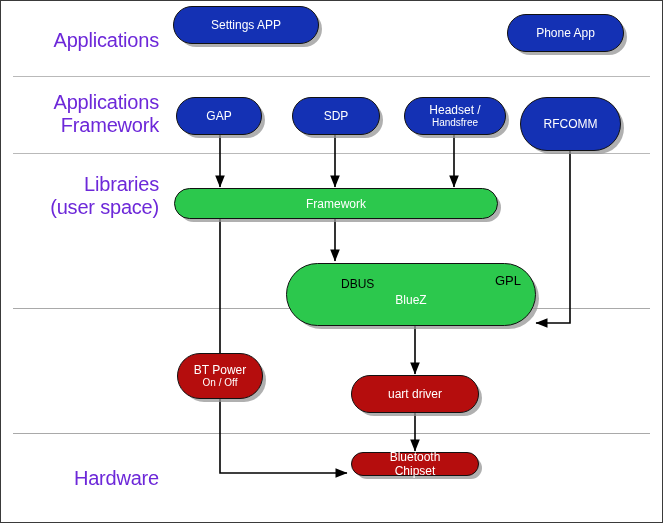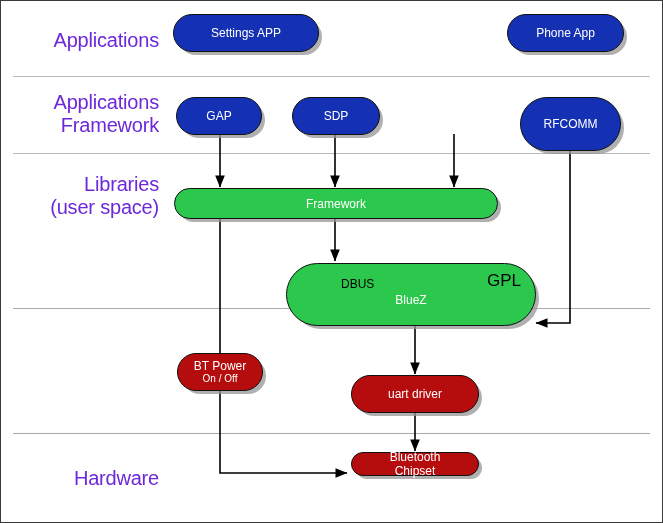--- a/index.html
+++ b/index.html
@@ -65,21 +65,21 @@
   }
   .node .l1 { font-size: 12px; line-height: 14px; }
   .node .l2 { font-size: 10px; line-height: 12px; }
   .node.blue  { background: #1431b4; }
   .node.green { background: #2cc84d; }
   .node.red   { background: #b50d0d; }
 
   .node .corner-tag {
     position: absolute;
     color: #000000;
-    font-size: 17px;
+    font-size: 13px;
     line-height: 13px;
     right: 14px;
     top: 10px;
   }
 
   .wire-label {
     position: absolute;
     color: #000000;
     font-size: 12px;
     line-height: 14px;
@@ -122,51 +122,55 @@
 
     <path d="M569,133 L569,322 L535,322" stroke="#000000" stroke-width="1.6" fill="none" marker-end="url(#arrow)"></path>
 
     <path d="M414,325 L414,373" stroke="#000000" stroke-width="1.6" fill="none" marker-end="url(#arrow)"></path>
 
     <path d="M414,412 L414,450" stroke="#000000" stroke-width="1.6" fill="none" marker-end="url(#arrow)"></path>
   </svg>
 
   <div class="wire-label" style="left:340px; top:232px;">DBUS</div>
 
-  <div class="node blue" style="left:172px; top:13px; width:146px; height:38px;">
+  <div class="node blue" style="left:172px; top:5px; width:146px; height:38px;">
     <span class="l1">Settings APP</span>
   </div>
 
   <div class="node blue" style="left:506px; top:13px; width:117px; height:38px;">
     <span class="l1">Phone App</span>
   </div>
 
   <div class="node blue" style="left:175px; top:96px; width:86px; height:38px;">
     <span class="l1">GAP</span>
   </div>
 
   <div class="node blue" style="left:291px; top:96px; width:88px; height:38px;">
     <span class="l1">SDP</span>
   </div>
 
+  <div class="node blue" style="left:403px; top:96px; width:102px; height:38px;">
+    <span class="l1">Headset /</span>
+    <span class="l2">Handsfree</span>
+  </div>
 
   <div class="node blue" style="left:519px; top:96px; width:101px; height:54px;">
     <span class="l1">RFCOMM</span>
   </div>
 
   <div class="node green" style="left:173px; top:187px; width:324px; height:31px;">
     <span class="l1">Framework</span>
   </div>
 
   <div class="node green" style="left:285px; top:262px; width:250px; height:63px;">
     <span class="corner-tag">GPL</span>
     <span class="l1" style="margin-top:10px;">BlueZ</span>
   </div>
 
-  <div class="node red" style="left:176px; top:352px; width:86px; height:38px;">
+  <div class="node red" style="left:176px; top:352px; width:86px; height:46px;">
     <span class="l1">BT Power</span>
     <span class="l2">On / Off</span>
   </div>
 
   <div class="node red" style="left:350px; top:374px; width:128px; height:38px;">
     <span class="l1">uart driver</span>
   </div>
 
   <div class="node red" style="left:350px; top:451px; width:128px; height:24px;">
     <span class="l1">Bluetooth</span>

